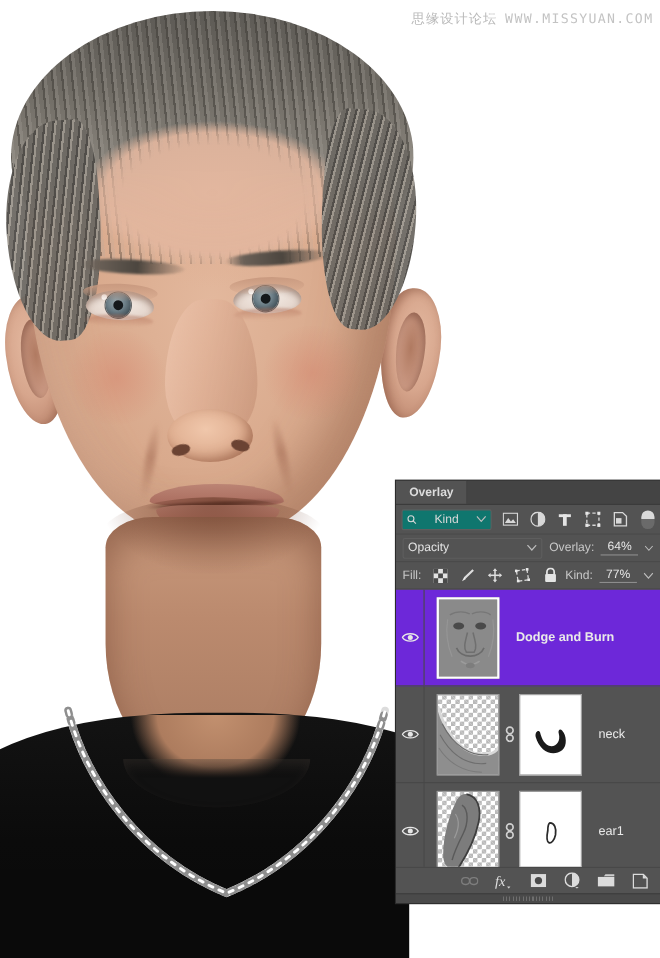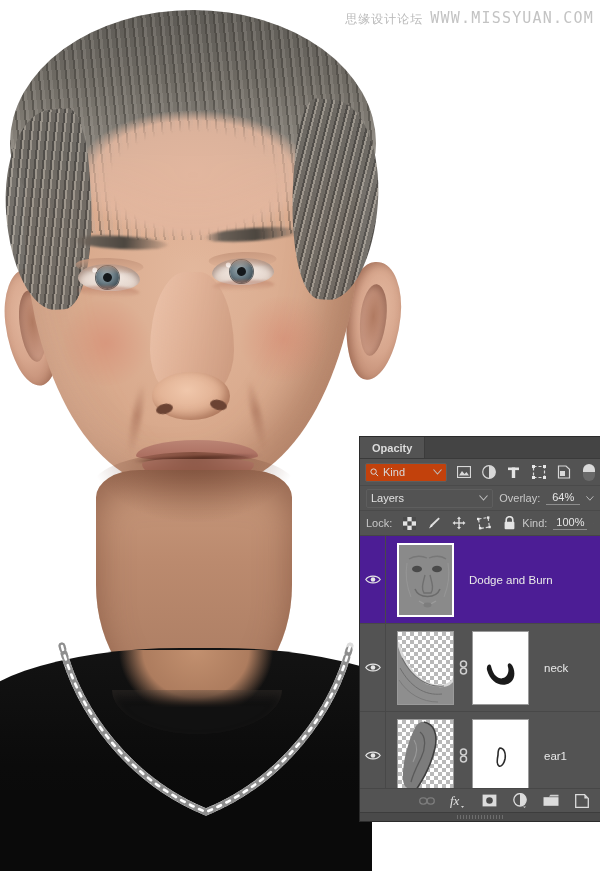--- a/index.html
+++ b/index.html
@@ -27,21 +27,21 @@
     display: flex; align-items: baseline; gap: 7px;
     z-index: 40;
     user-select: none;
   }
   .wm-cn {
     font-family: Liberation Mono, monospace;
     font-size: 12px; color: #b9b9b9; letter-spacing: 1px;
   }
   .wm-en {
     font-family: "DejaVu Sans Mono", monospace;
-    font-size: 15px; color: #c3c3c3; letter-spacing: 1.2px;
+    font-size: 12px; color: #c3c3c3; letter-spacing: 1.2px;
   }
 
   
   .head-wrap { position: absolute; left: 0; top: 0; width: 420px; height: 700px; }
 
   
   .ear {
     position: absolute; width: 54px; height: 118px;
     background: radial-gradient(ellipse at 40% 40%, #e4b9a0 0%, #d7a68d 45%, #b9826a 85%);
     border-radius: 50% 45% 48% 52% / 44% 40% 60% 56%;
@@ -265,23 +265,23 @@
     border-right: 1px solid #3c3c3c;
   }
   .tab-rest { flex: 1; background: #444444; }
 
   .filter-row {
     height: 27px; display: flex; align-items: center;
     padding: 0 5px; gap: 6px;
     border-bottom: 1px solid #4a4a4a;
   }
   .kind-select {
-    width: 96px; height: 19px; background: #c2410c;
+    width: 96px; height: 19px; background: #0f766e;
     border: 1px solid #5e5e5e; border-radius: 2px;
-    display: flex; align-items: center; gap: 4px; padding: 0 4px;
+    display: flex; align-items: center; gap: 16px; padding: 0 4px;
     color: #d9d9d9; font-size: 11px;
   }
   .kind-select .cv { margin-left: auto; }
   .ficons { display: flex; align-items: center; gap: 10px; padding-left: 3px; }
   .ficon { width: 15px; height: 15px; display: flex; align-items: center; justify-content: center; }
   .toggle-dot {
     width: 12px; height: 17px; border-radius: 6px;
     background: linear-gradient(180deg,#d9d9d9 0%,#d9d9d9 46%,#6a6a6a 46%,#6a6a6a 100%);
     margin-left: 2px;
   }
@@ -307,21 +307,21 @@
   .lock-icons { display: flex; align-items: center; gap: 11px; margin-left: 4px; }
   .lock-icon { width: 14px; height: 14px; display: flex; align-items: center; justify-content: center; }
 
   
   .layer-list { flex: 1; overflow: hidden; background: #535353; position: relative; }
   .layer-row {
     height: 88px; display: flex; align-items: center;
     border-bottom: 1px solid #484848;
     position: relative;
   }
-  .layer-row.selected { background: #4c1d95; }
+  .layer-row.selected { background: #6d28d9; font-weight: bold; }
   .eye-cell {
     width: 26px; height: 100%; display: flex; align-items: center; justify-content: center;
     border-right: 1px solid #484848;
   }
   .thumbs { display: flex; align-items: center; gap: 0; padding-left: 11px; }
   .thumb {
     width: 57px; height: 74px; background: #8c8c8c;
     border: 1px solid #9a9a9a;
     position: relative; overflow: hidden;
   }
@@ -447,21 +447,21 @@
     <div class="watermark">
       <span class="wm-cn">思缘设计论坛</span>
       <span class="wm-en">WWW.MISSYUAN.COM</span>
     </div>
   </div>
 
   <div class="ps-panel">
 
     <div class="tab-bar">
       <div class="tab">
-        <span>Opacity</span>
+        <span>Overlay</span>
       </div>
       <div class="tab-rest"></div>
     </div>
 
     <div class="filter-row">
       <div class="kind-select">
         <svg class="chev" width="10" height="10" viewBox="0 0 10 10">
           <circle cx="4" cy="4" r="3" fill="none" stroke="#d9d9d9" stroke-width="1.1"></circle>
           <line x1="6.2" y1="6.2" x2="9" y2="9" stroke="#d9d9d9" stroke-width="1.1"></line>
         </svg>
@@ -503,34 +503,34 @@
             <path d="M1.5,1 L9,1 L12.5,4.3 L12.5,13 L1.5,13 Z" fill="none" stroke="#d8d8d8" stroke-width="1.2"></path>
             <rect x="3" y="6" width="5" height="5" fill="#d8d8d8"></rect>
           </svg>
         </span>
         <span class="toggle-dot"></span>
       </div>
     </div>
 
     <div class="blend-row">
       <div class="blend-select">
-        <span>Layers</span>
+        <span>Opacity</span>
         <svg class="cv" width="9" height="6" viewBox="0 0 9 6">
           <path d="M0.5,0.5 L4.5,5 L8.5,0.5" fill="none" stroke="#bdbdbd" stroke-width="1.1"></path>
         </svg>
       </div>
       <span class="lbl">Overlay:</span>
       <span class="numfield">64%</span>
       <svg class="chev" width="9" height="6" viewBox="0 0 9 6">
         <path d="M0.5,0.5 L4.5,5 L8.5,0.5" fill="none" stroke="#bdbdbd" stroke-width="1.1"></path>
       </svg>
     </div>
 
     <div class="lock-row">
-      <span class="lbl">Lock:</span>
+      <span class="lbl">Fill:</span>
       <span class="lock-icons">
         <span class="lock-icon">
           <svg width="13" height="13" viewBox="0 0 12 12">
             <rect width="12" height="12" fill="#e2e2e2"></rect>
             <rect x="0" y="0" width="4" height="4" fill="#4a4a4a"></rect>
             <rect x="8" y="0" width="4" height="4" fill="#4a4a4a"></rect>
             <rect x="4" y="4" width="4" height="4" fill="#4a4a4a"></rect>
             <rect x="0" y="8" width="4" height="4" fill="#4a4a4a"></rect>
             <rect x="8" y="8" width="4" height="4" fill="#4a4a4a"></rect>
           </svg>
@@ -558,21 +558,21 @@
           </svg>
         </span>
         <span class="lock-icon">
           <svg width="13" height="14" viewBox="0 0 13 14">
             <path d="M3.2,6 L3.2,4 A3.3,3.3 0 0,1 9.8,4 L9.8,6" fill="none" stroke="#e4e4e4" stroke-width="1.6"></path>
             <rect x="1.6" y="5.8" width="9.8" height="7.4" rx="1" fill="#e4e4e4"></rect>
           </svg>
         </span>
       </span>
       <span class="lbl" style="margin-left:auto">Kind:</span>
-      <span class="numfield">100%</span>
+      <span class="numfield">77%</span>
       <svg class="chev" width="9" height="6" viewBox="0 0 9 6">
         <path d="M0.5,0.5 L4.5,5 L8.5,0.5" fill="none" stroke="#bdbdbd" stroke-width="1.1"></path>
       </svg>
     </div>
 
     <div class="layer-list">
 
       <div class="layer-row selected">
         <div class="eye-cell">
           <svg width="16" height="11" viewBox="0 0 16 11">

